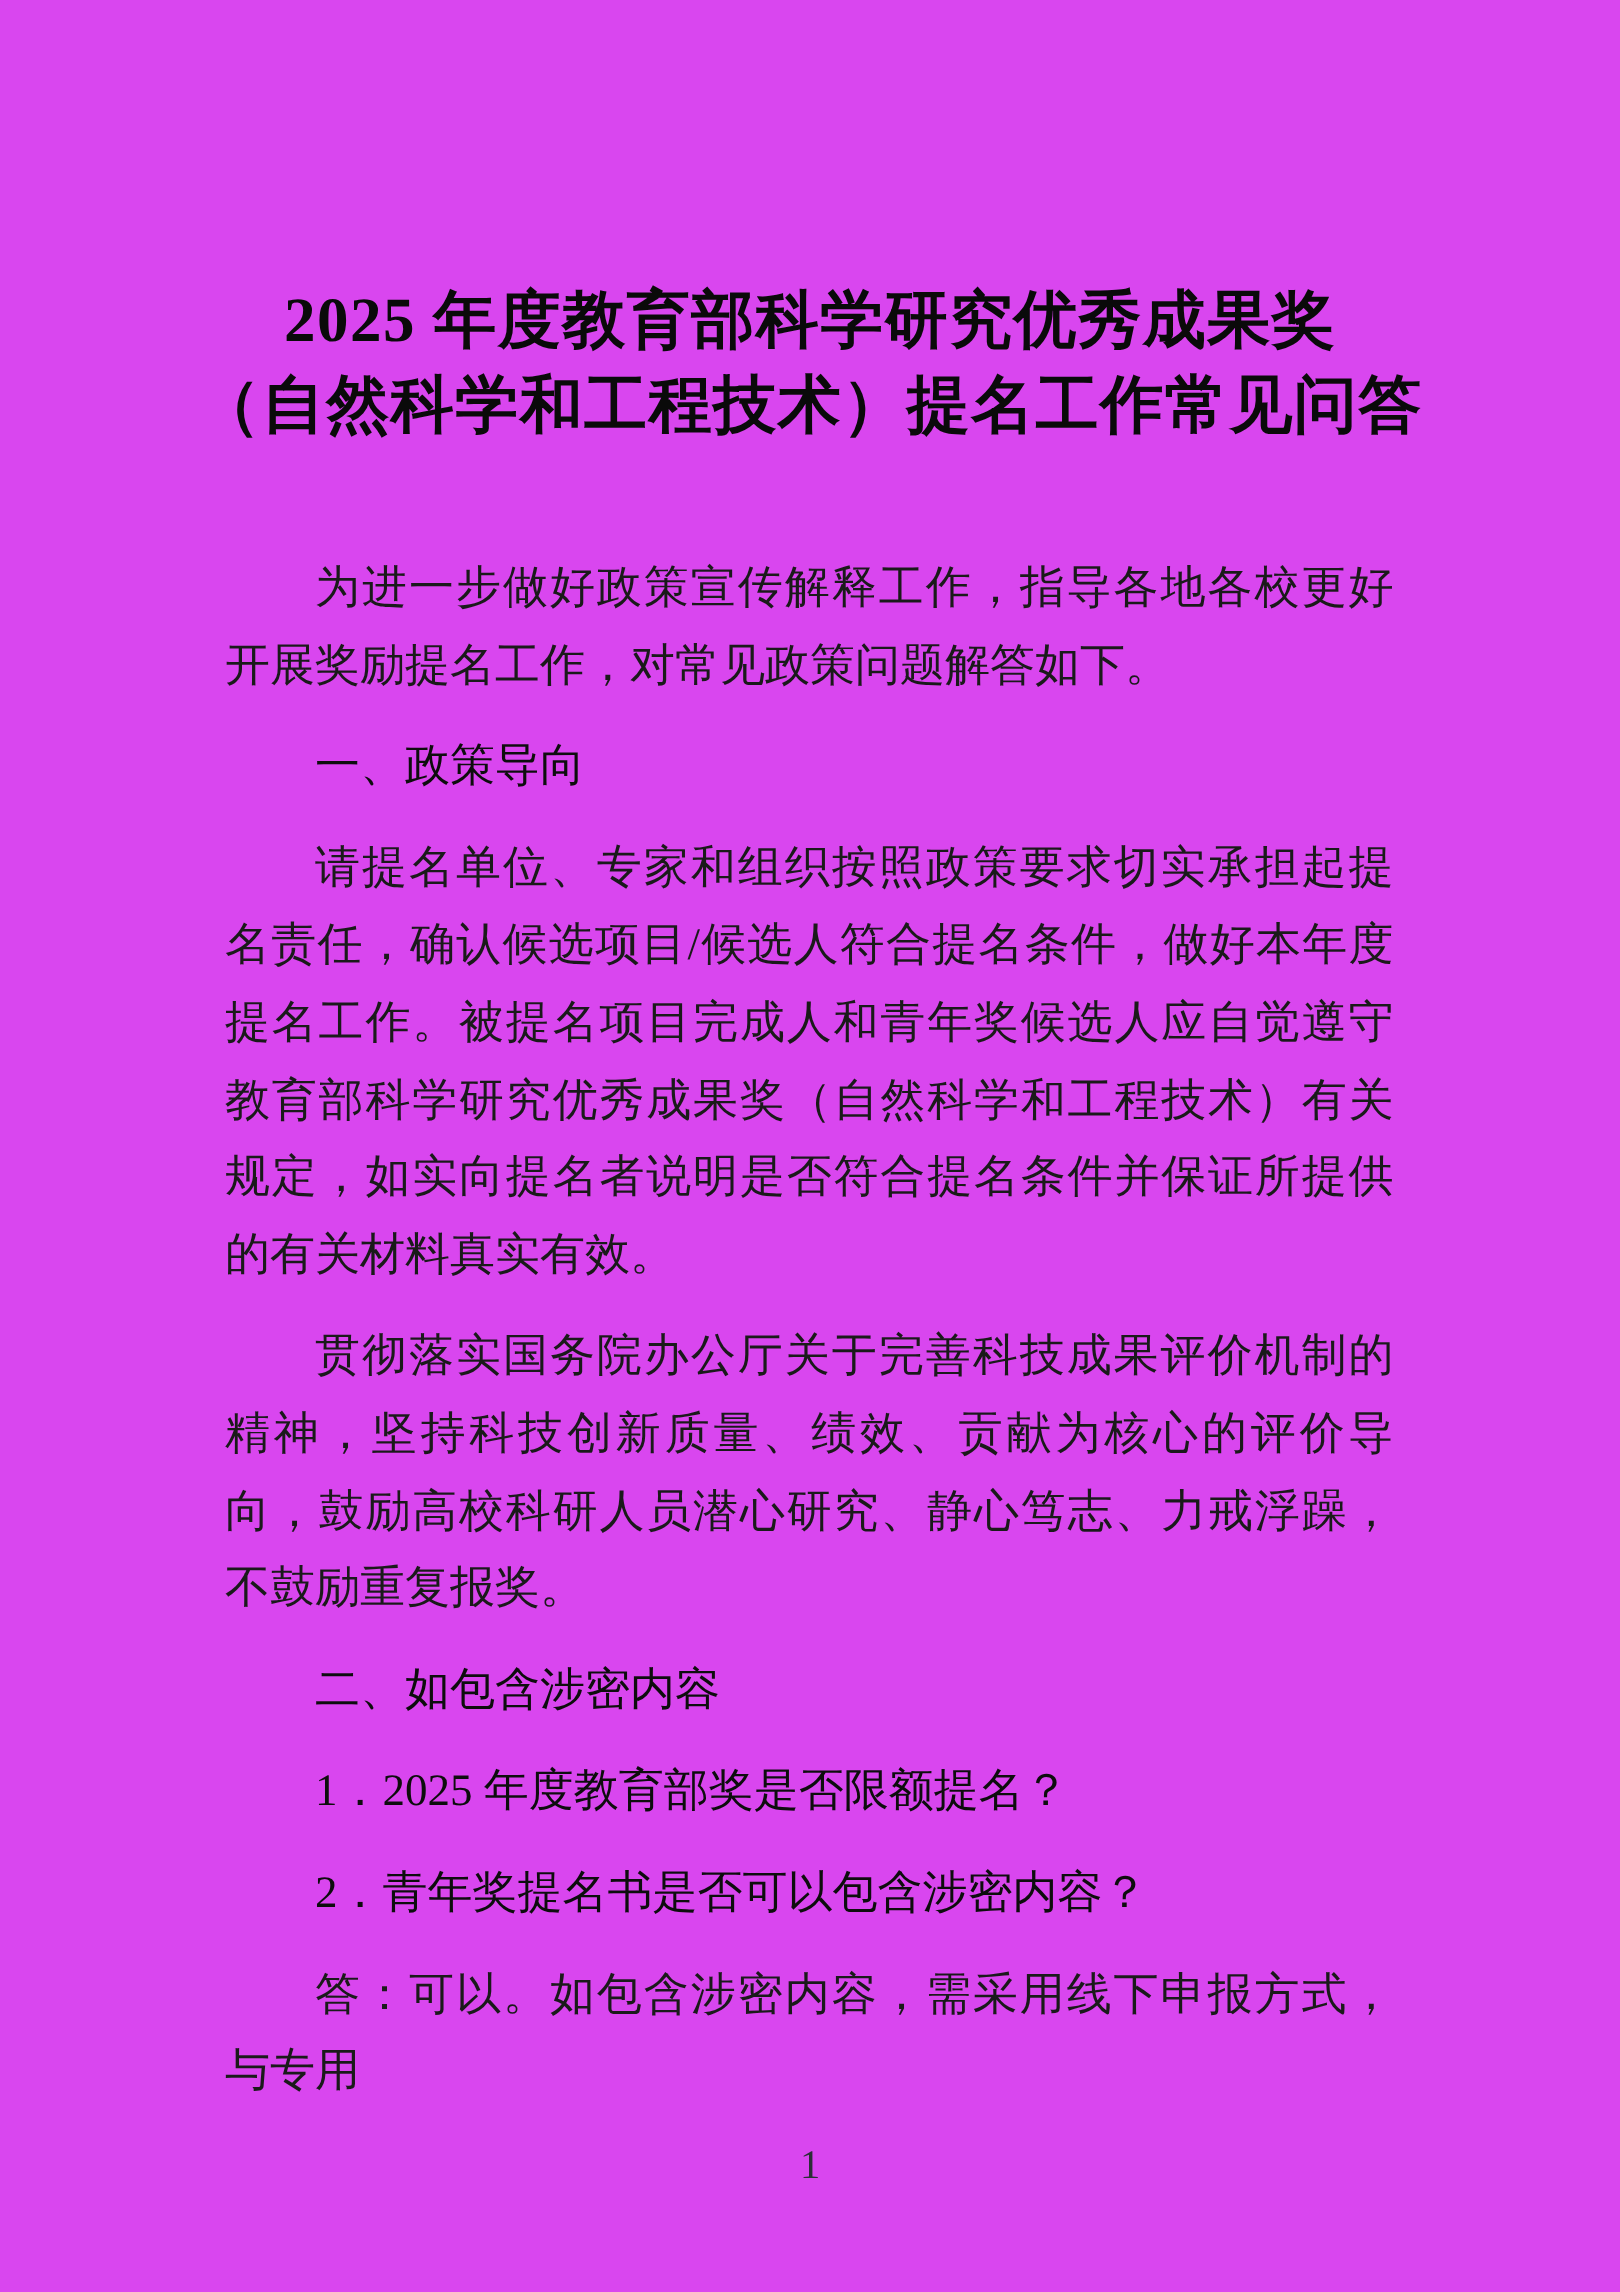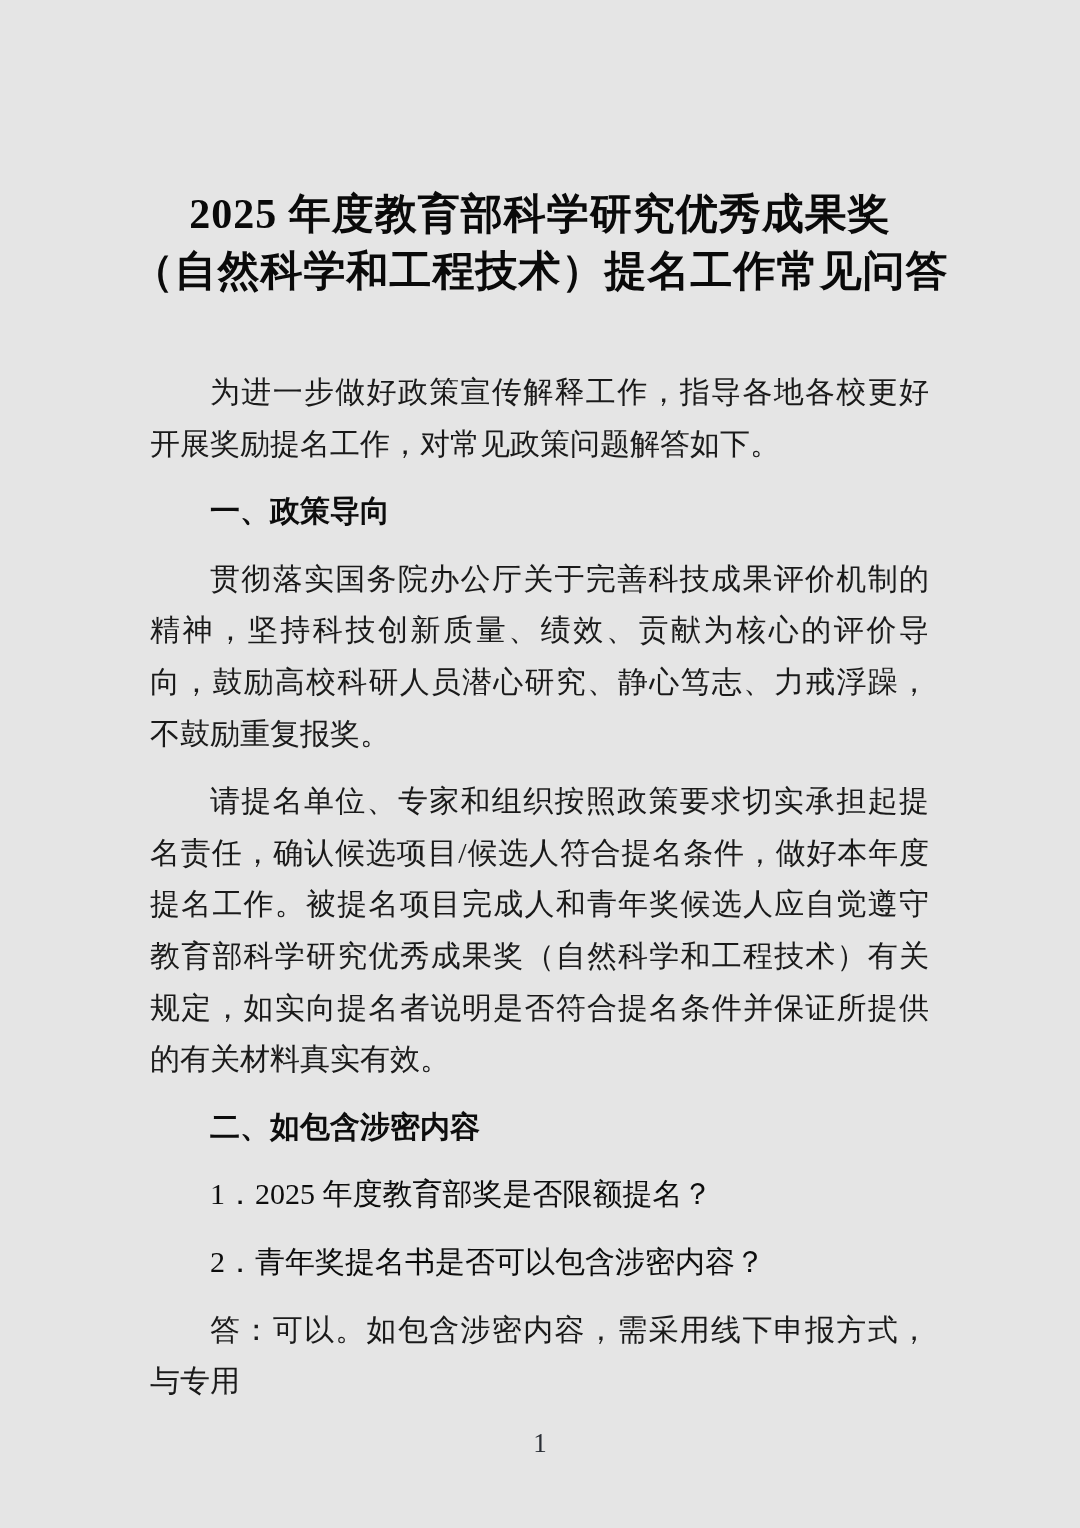--- a/index.html
+++ b/index.html
@@ -4,21 +4,21 @@
 <style>
   html, body {
     margin: 0;
     padding: 0;
     background: #ffffff;
   }
   .page {
     position: relative;
     width: 1080px;
     height: 1528px;
-    background: #e5e5e5;
+    background: #d946ef;
     color: #151515;
     font-family: "Liberation Serif", "DejaVu Serif", serif;
     overflow: hidden;
   }
   .doc-title {
     position: absolute;
     top: 186px;
     left: 60px;
     right: 60px;
     margin: 0;
@@ -43,21 +43,21 @@
     text-align: justify;
     color: #1a1a1a;
   }
   .doc-body p {
     margin: 16px;
     padding: 0;
     text-indent: 2em;
   }
   .section-heading {
     font-family: "Liberation Sans", "DejaVu Sans", sans-serif;
-    font-weight: bold;
+    font-weight: normal;
     color: #0d0d0d;
   }
   .question {
     font-weight: normal;
     color: #0d0d0d;
   }
   .page-number {
     position: absolute;
     top: 1428px;
     left: 0;
@@ -76,23 +76,23 @@
   <h1 class="doc-title">
     <span class="title-line">2025 年度教育部科学研究优秀成果奖</span>
     <span class="title-line">（自然科学和工程技术）提名工作常见问答</span>
   </h1>
 
   <div class="doc-body">
     <p class="para">为进一步做好政策宣传解释工作，指导各地各校更好开展奖励提名工作，对常见政策问题解答如下。</p>
 
     <p class="section-heading">一、政策导向</p>
 
+    <p class="para">请提名单位、专家和组织按照政策要求切实承担起提名责任，确认候选项目/候选人符合提名条件，做好本年度提名工作。被提名项目完成人和青年奖候选人应自觉遵守教育部科学研究优秀成果奖（自然科学和工程技术）有关规定，如实向提名者说明是否符合提名条件并保证所提供的有关材料真实有效。</p>
+
     <p class="para">贯彻落实国务院办公厅关于完善科技成果评价机制的精神，坚持科技创新质量、绩效、贡献为核心的评价导向，鼓励高校科研人员潜心研究、静心笃志、力戒浮躁，不鼓励重复报奖。</p>
-
-    <p class="para">请提名单位、专家和组织按照政策要求切实承担起提名责任，确认候选项目/候选人符合提名条件，做好本年度提名工作。被提名项目完成人和青年奖候选人应自觉遵守教育部科学研究优秀成果奖（自然科学和工程技术）有关规定，如实向提名者说明是否符合提名条件并保证所提供的有关材料真实有效。</p>
 
     <p class="section-heading">二、如包含涉密内容</p>
 
     <p class="question">1．2025 年度教育部奖是否限额提名？</p>
 
 
     <p class="question">2．青年奖提名书是否可以包含涉密内容？</p>
 
     <p class="para">答：可以。如包含涉密内容，需采用线下申报方式，与专用</p>
   </div>

